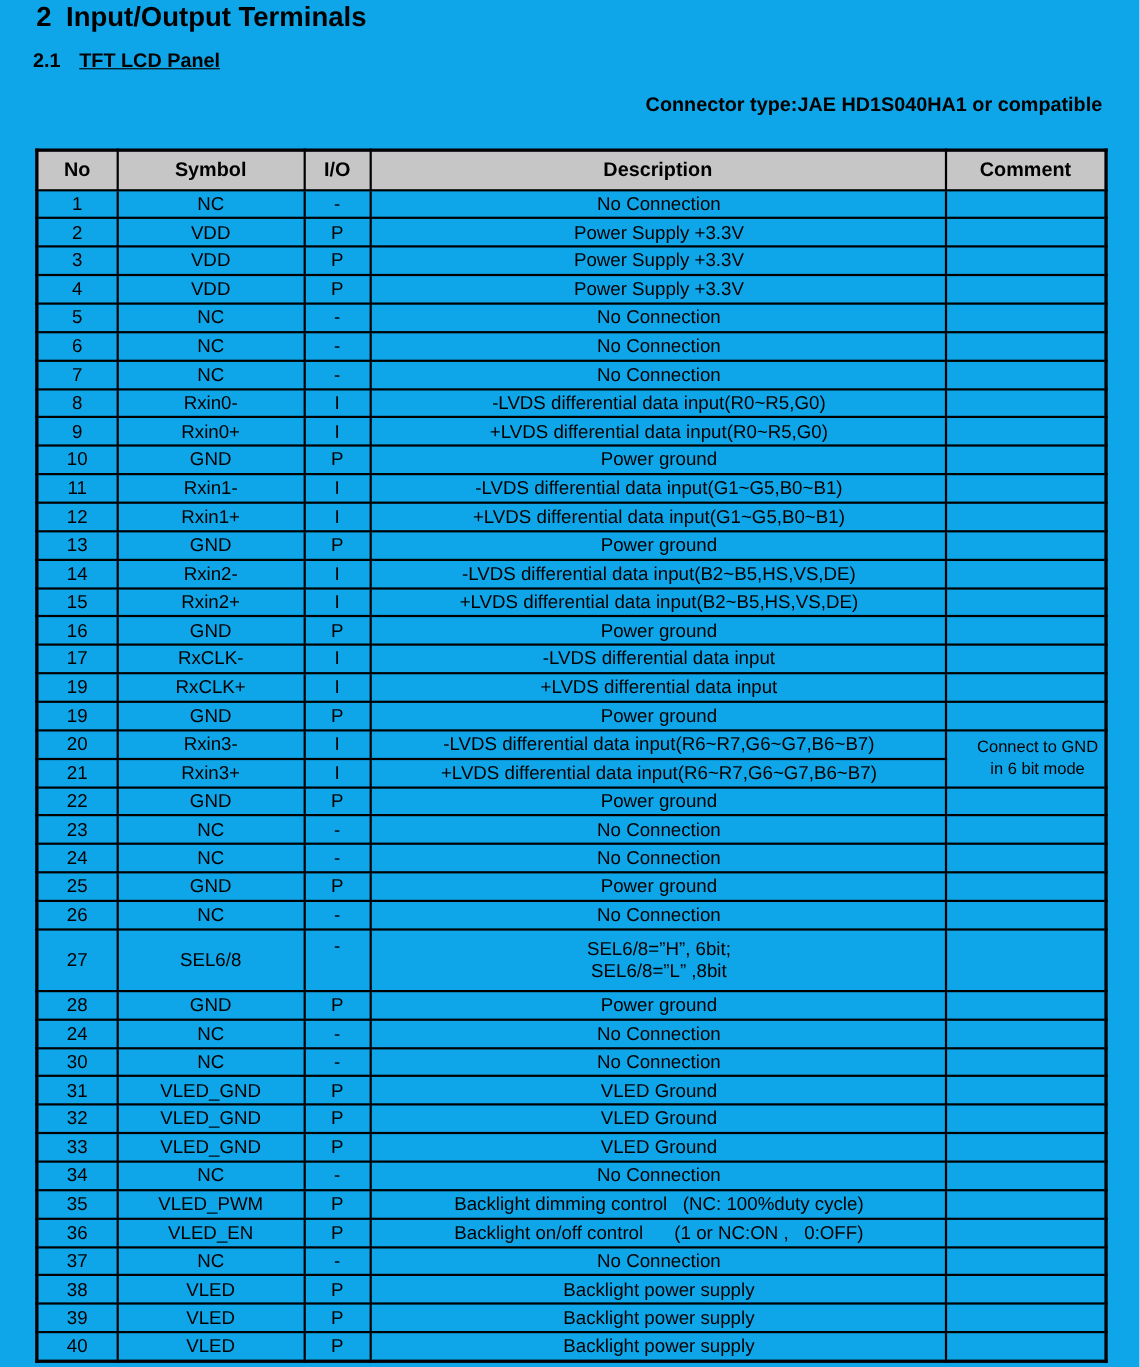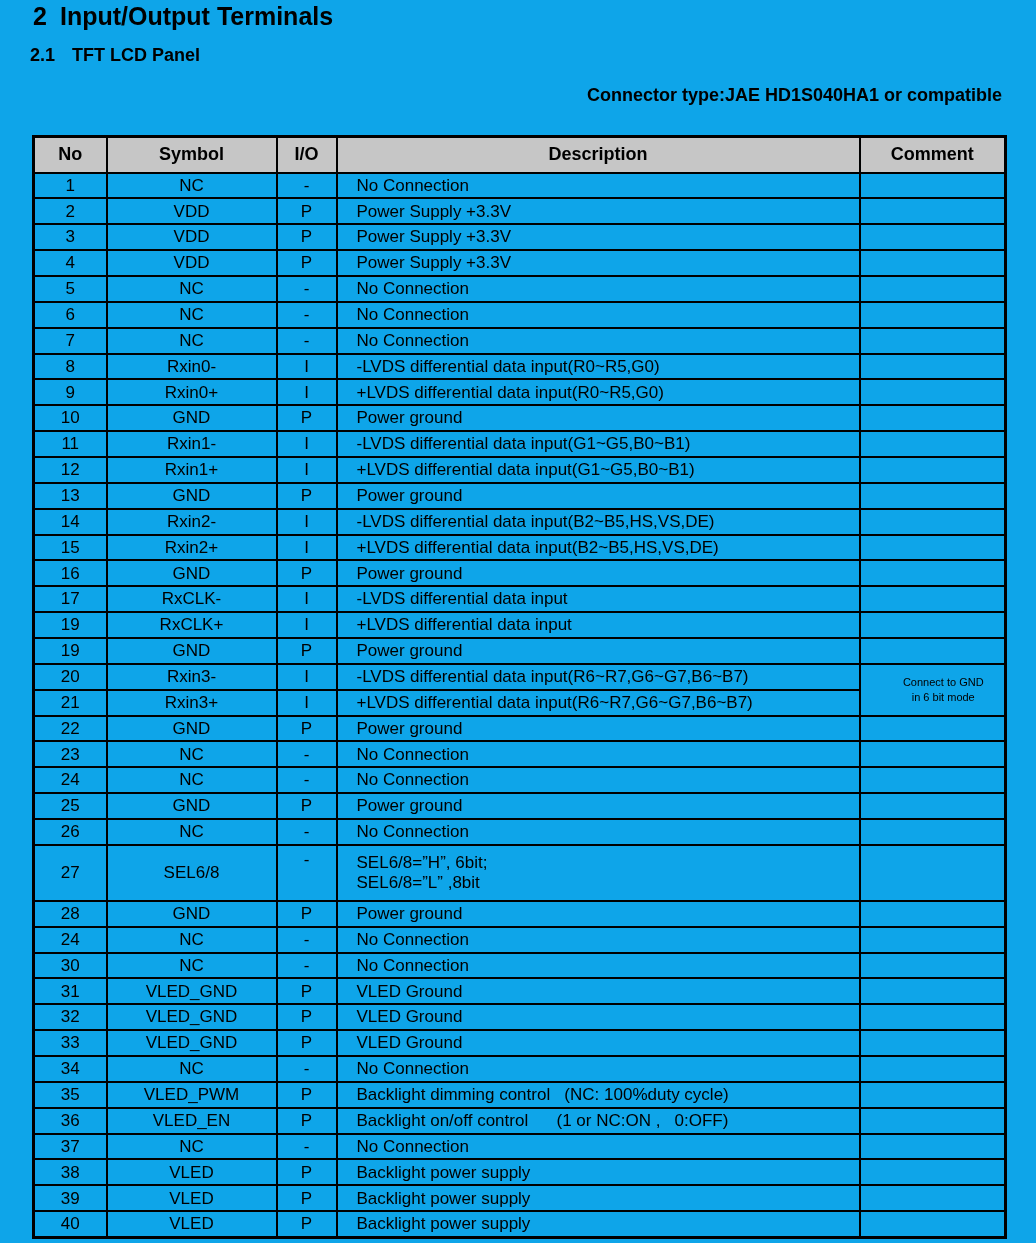--- a/index.html
+++ b/index.html
@@ -12,21 +12,21 @@
   .page { position: relative; width: 1036px; height: 1243px; background: #0ea5e9; overflow: hidden; }
 
   .section-heading {
     position: absolute; left: 33px; top: 2px;
     font-size: 25px; font-weight: bold; margin: 0; white-space: nowrap;
   }
   .section-heading .num { display: inline-block; min-width: 27px; }
 
   .subsection-heading {
     position: absolute; left: 30px; top: 45px;
-    font-size: 18px; font-weight: bold; margin: 0; white-space: nowrap;
+    font-size: 18px; font-weight: bold; margin: 0; white-space: nowrap; text-decoration: underline;
   }
   .subsection-heading .num { display: inline-block; min-width: 42px; }
 
   .connector-note {
     position: absolute; left: 392px; top: 84px; width: 610px;
     font-size: 18px; font-weight: bold; text-align: right; line-height: 23px;
     white-space: nowrap;
   }
 
   table.pin-table {
@@ -42,25 +42,25 @@
     font-size: 18px; font-weight: bold;
     height: 36px; padding: 0 2px; text-align: center; vertical-align: middle;
   }
   .pin-table td {
     border: 2px solid #000;
     height: 24px; padding: 0 2px;
     text-align: center; vertical-align: middle;
     line-height: 1.15;
   }
   .pin-table td.cell-description {
-    text-align: left; padding-left: 19px;
+    text-align: center; padding-left: 4px;
     white-space: pre-wrap;
   }
   .pin-table td.cell-comment {
-    font-size: 11px; line-height: 1.3;
+    font-size: 15px; line-height: 1.3;
     white-space: pre-line;
     padding-left: 24px;
   }
   .pin-table tr.tall td { height: 52px; }
   .pin-table td.io-top { vertical-align: top; padding-top: 4px; }
 </style>
 </head>
 <body>
 
 <div class="page">

